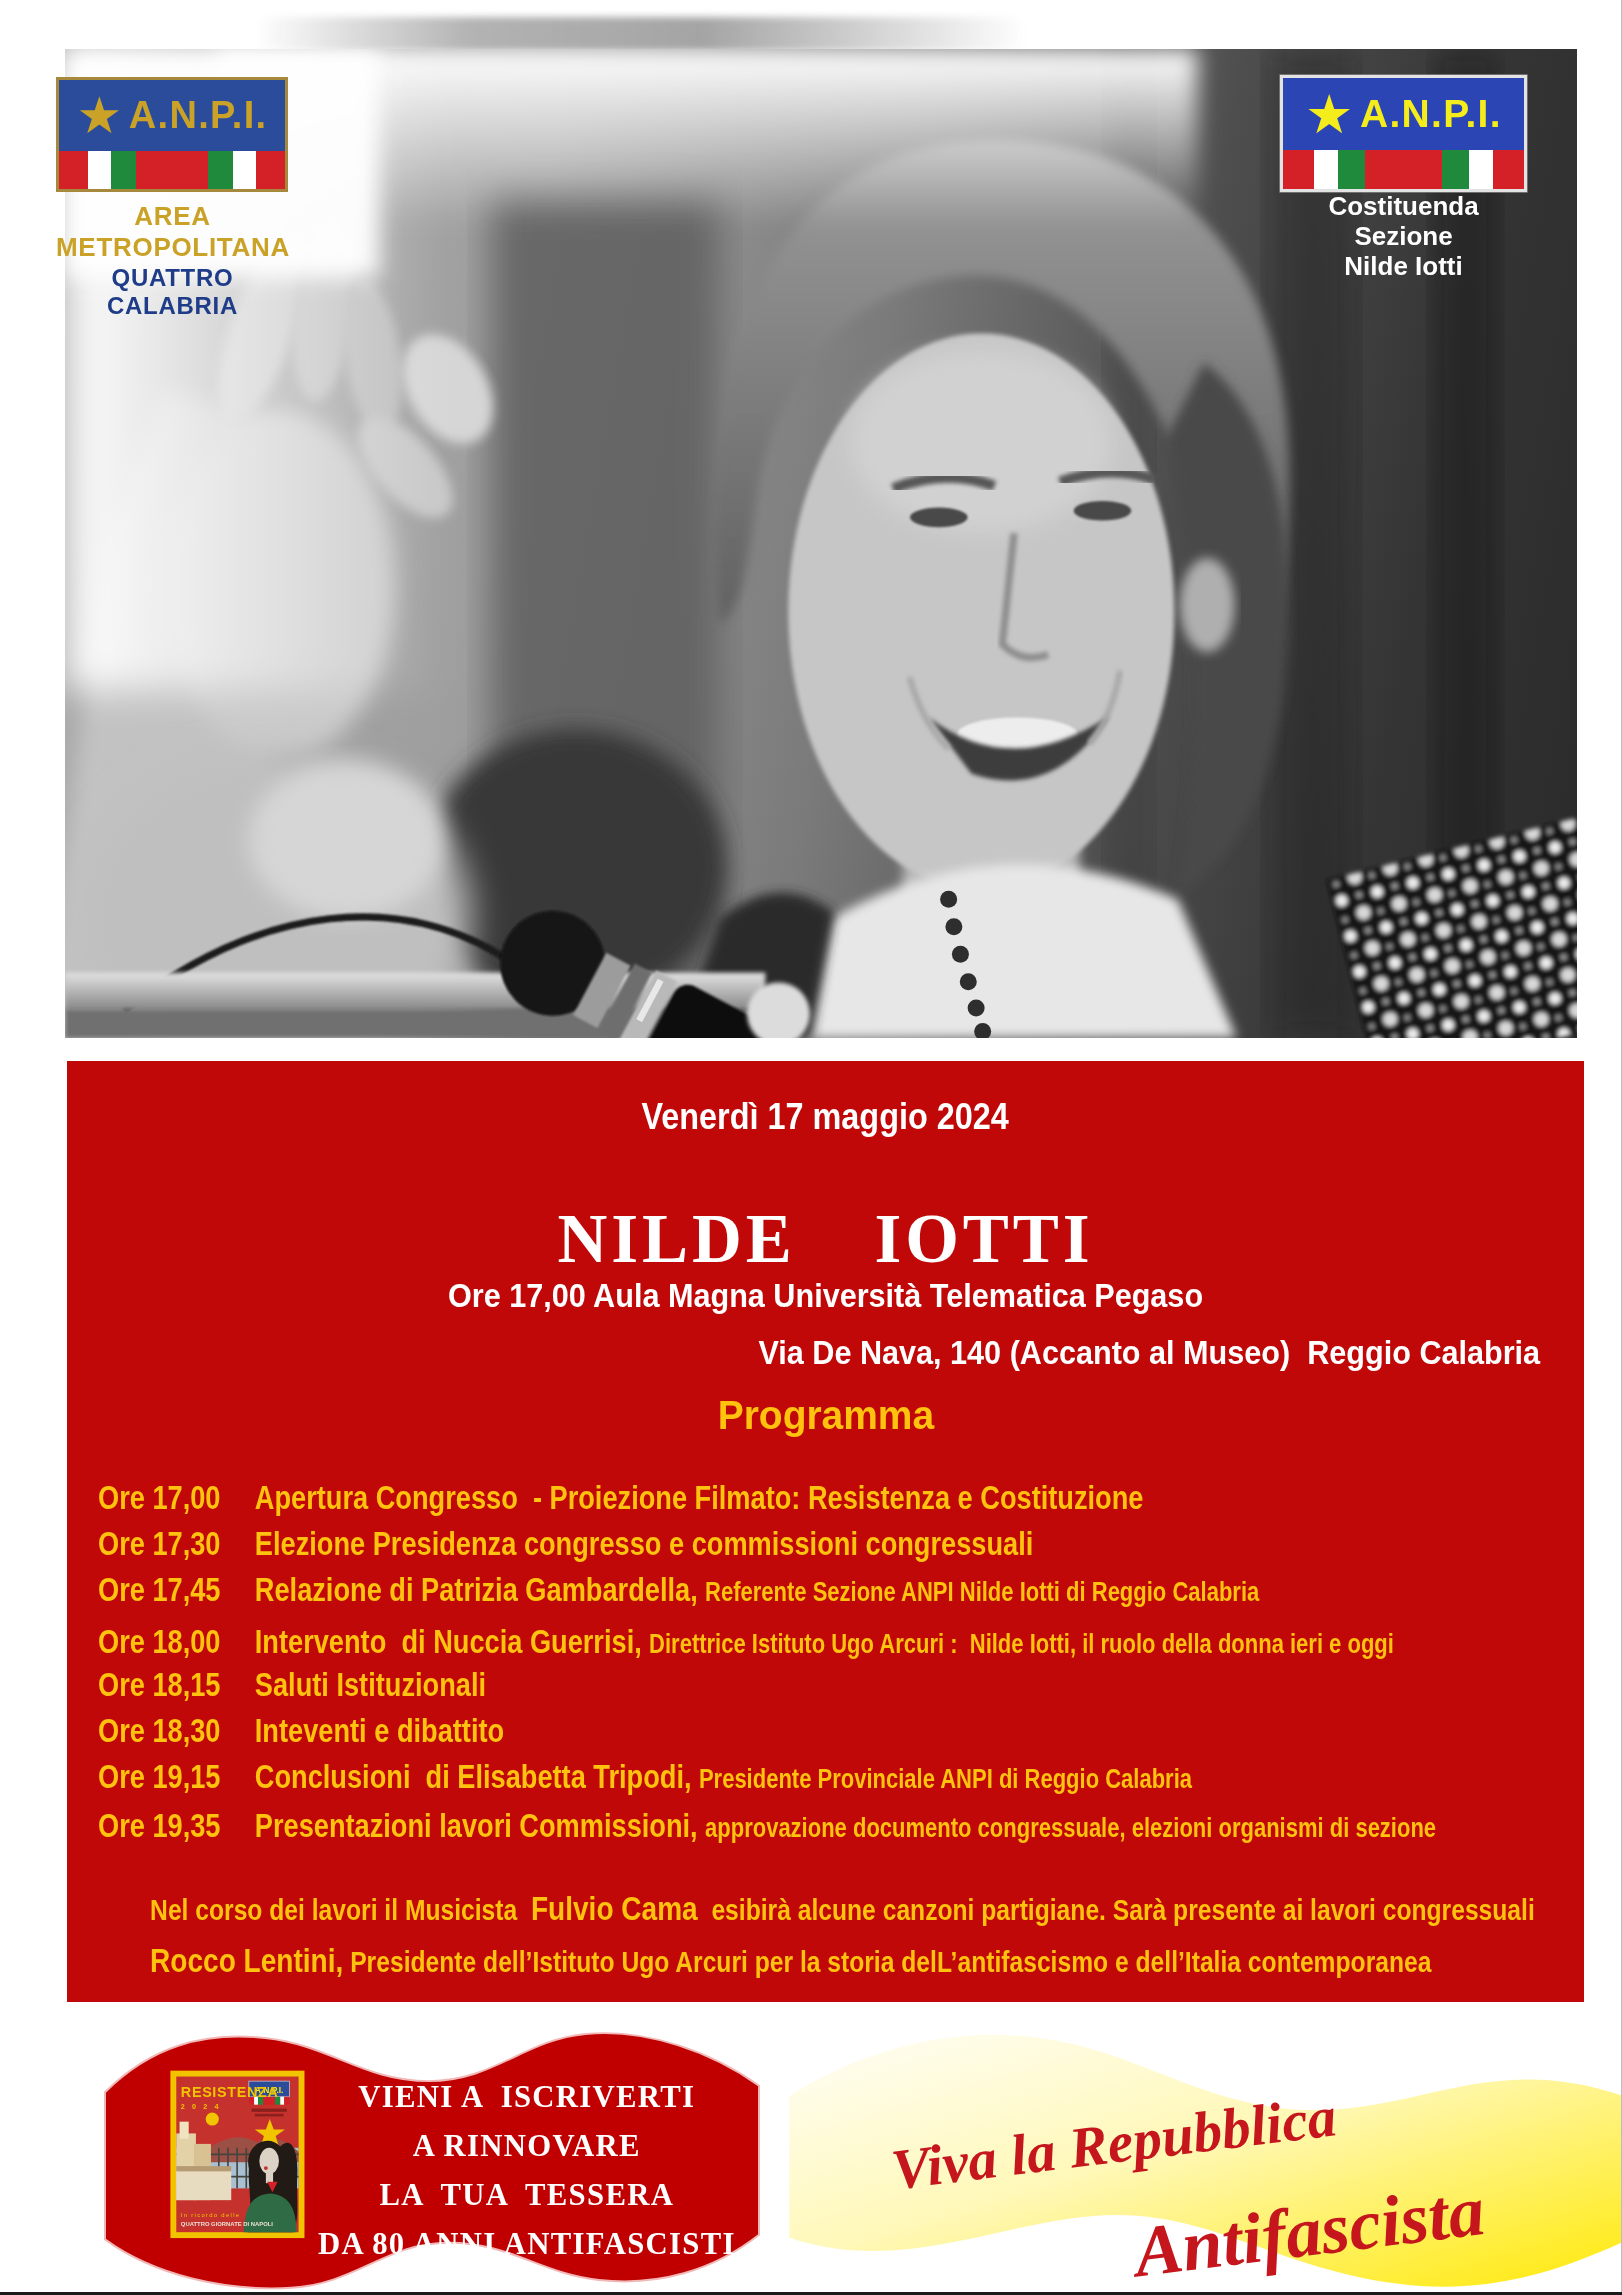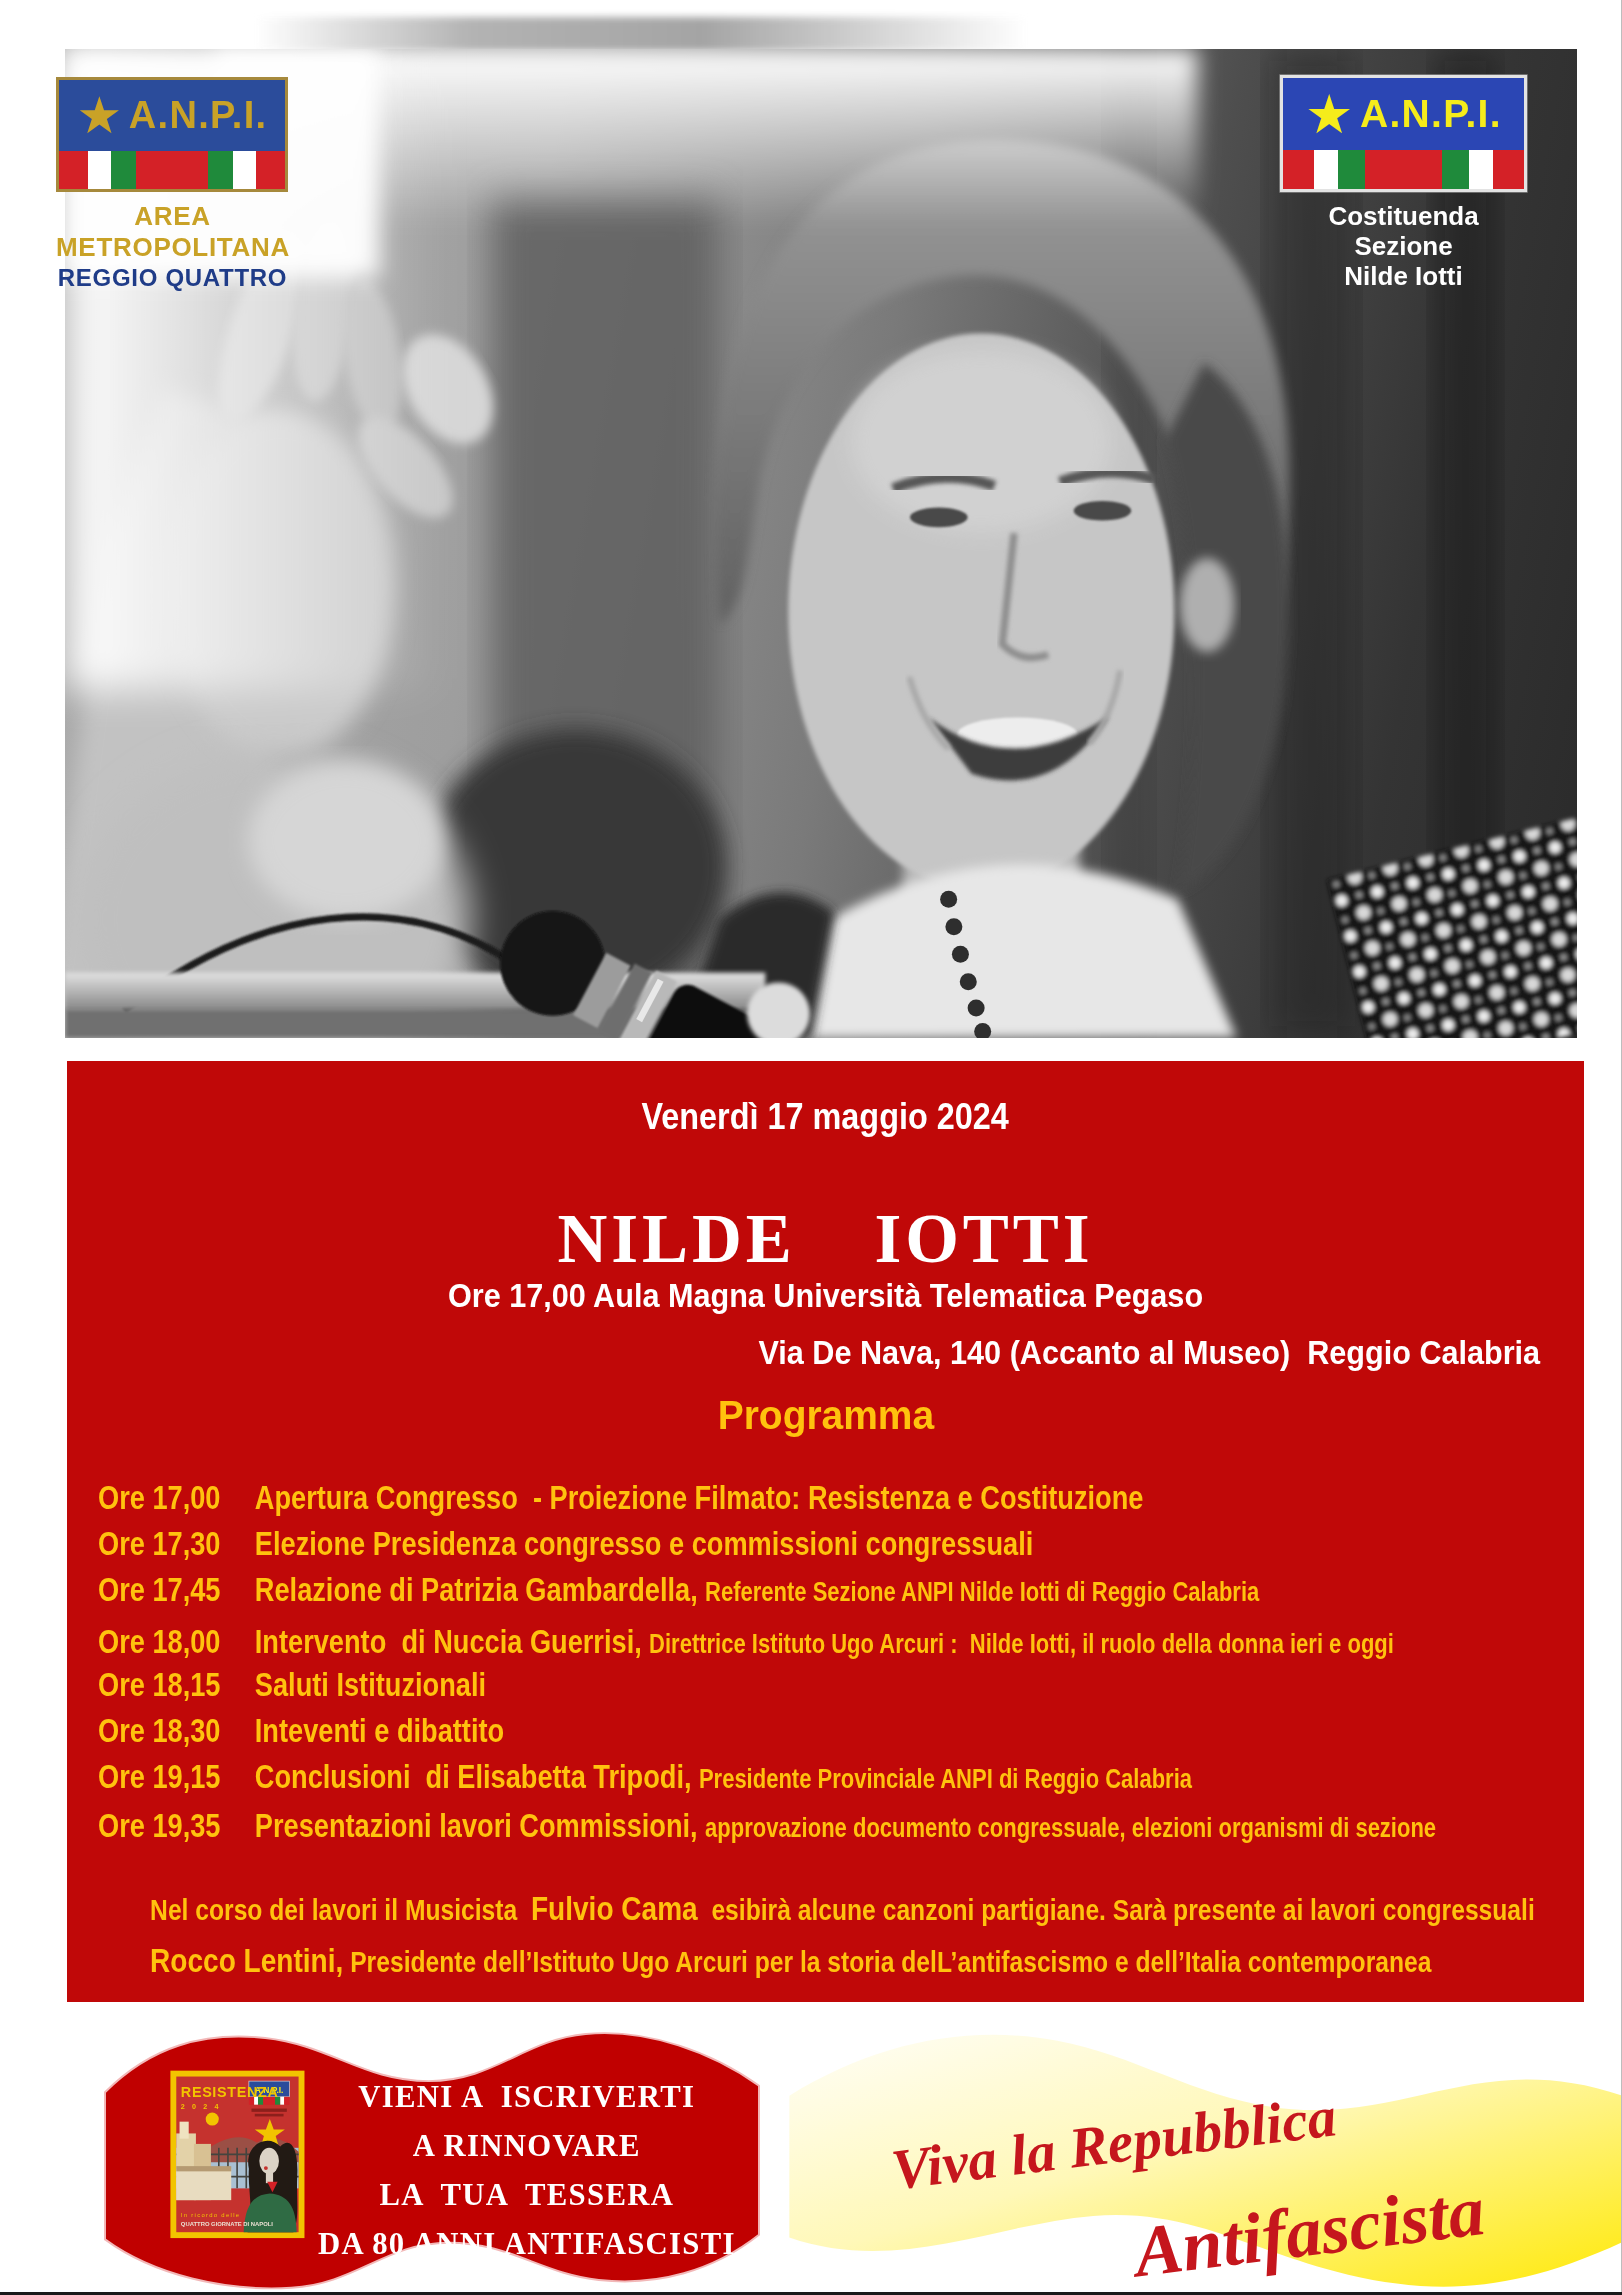--- a/index.html
+++ b/index.html
@@ -33,21 +33,21 @@
   .logo-left .anpi-acr{font-size:38px;color:#C9A227;}
   .logo-left .anpi-ribbon{height:38px;}
   .cap1-gold{margin-top:9.2px;font-size:26px;font-weight:bold;color:#C9A227;letter-spacing:0.7px;}
   .cap2-blue{margin-top:1.3px;font-size:24px;font-weight:bold;color:#1F3C88;letter-spacing:0.7px;}
   .logo-right{left:1280px;top:75px;width:247px;}
   .logo-right .anpi-box{border-width:3.3px;border-color:#E3E3E3;width:241px;box-shadow:0 0 0 0.7px #8a8a8a;}
   .logo-right .anpi-blue{background:#2B46B4;height:72px;}
   .logo-right .anpi-star{font-size:54px;color:#F5EC1B;}
   .logo-right .anpi-acr{font-size:39px;color:#F5EC1B;}
   .logo-right .anpi-ribbon{height:39px;}
-  .cap-white{margin-top:10px;font-size:26px;font-weight:bold;color:#ffffff;line-height:1.15;}
+  .cap-white{margin-top:0;font-size:26px;font-weight:bold;color:#ffffff;line-height:1.15;}
   .st-red{background:#D42127;}
   .st-white{background:#ffffff;}
   .st-green{background:#1F8A3B;}
 
   
   .redblock{position:absolute;left:67px;top:1061px;width:1517px;height:941px;background:#C00808;}
   .rline{position:absolute;left:0;right:0;text-align:center;color:#fff;font-weight:bold;}
   .rline>span{display:inline-block;transform:scaleX(.9);}
   .l-date{top:35px;font-size:36px;}
   .l-congress{top:67px;font-size:37px;}
@@ -216,21 +216,21 @@
         <span class="st-red" style="width:13%"></span>
           <span class="st-white" style="width:10%"></span>
           <span class="st-green" style="width:11%"></span>
           <span class="st-red" style="width:32%"></span>
           <span class="st-green" style="width:11%"></span>
           <span class="st-white" style="width:10%"></span>
           <span class="st-red" style="width:13%"></span>
       </div>
     </div>
     <div class="cap1-gold">AREA METROPOLITANA</div>
-    <div class="cap2-blue">REGGIO QUATTRO</div>
+    <div class="cap2-blue">QUATTRO CALABRIA</div>
   </div>
 
   <div class="anpi logo-right">
     <div class="anpi-box">
       <div class="anpi-blue">
         <span class="anpi-star">★</span>
         <span class="anpi-acr">A.N.P.I.</span>
       </div>
       <div class="anpi-ribbon">
         <span class="st-red" style="width:13%"></span>

